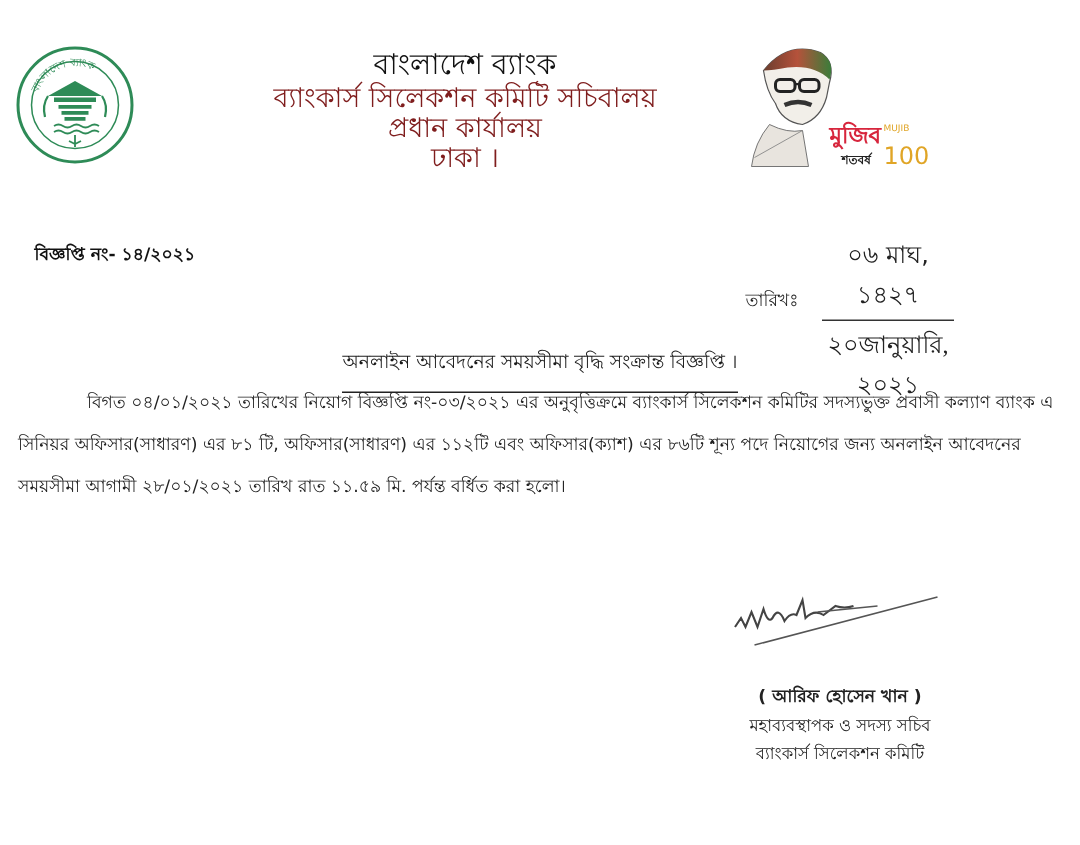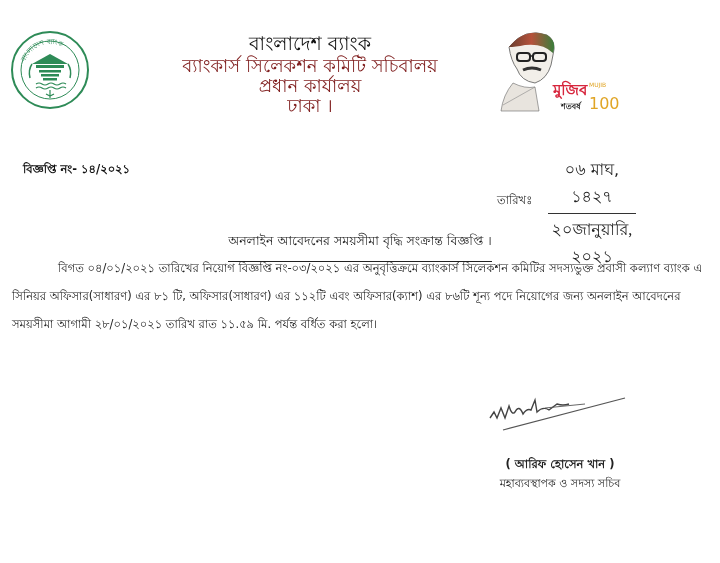--- a/index.html
+++ b/index.html
@@ -100,13 +100,14 @@
   <svg width="150" height="45" viewBox="0 0 150 45">
     <path d="M5 28 L9 22 L12 28 L16 18 L20 28 L24 16 Q27 26 30 22 Q34 14 38 24 Q42 18 46 20 L50 10 L52 22 Q58 16 64 20 L72 14 Q78 16 84 14" stroke="#444" stroke-width="1.4" fill="none"></path>
     <path d="M18 40 L140 8" stroke="#555" stroke-width="1.1" fill="none"></path>
     <path d="M60 18 L100 14" stroke="#555" stroke-width="0.9" fill="none"></path>
   </svg>
 </div>
 
 <div class="abs sign-block">
   <div class="name">( আরিফ হোসেন খান )</div>
   <div>মহাব্যবস্থাপক ও সদস্য সচিব</div>
+  <div>ব্যাংকার্স সিলেকশন কমিটি</div>
 </div>
 
 </body></html>

